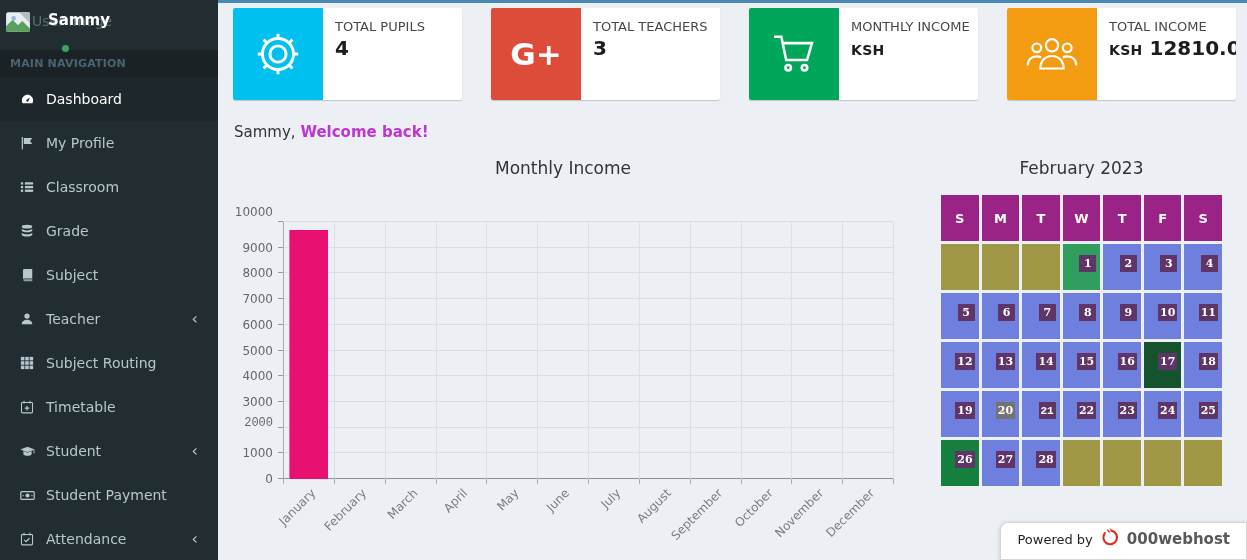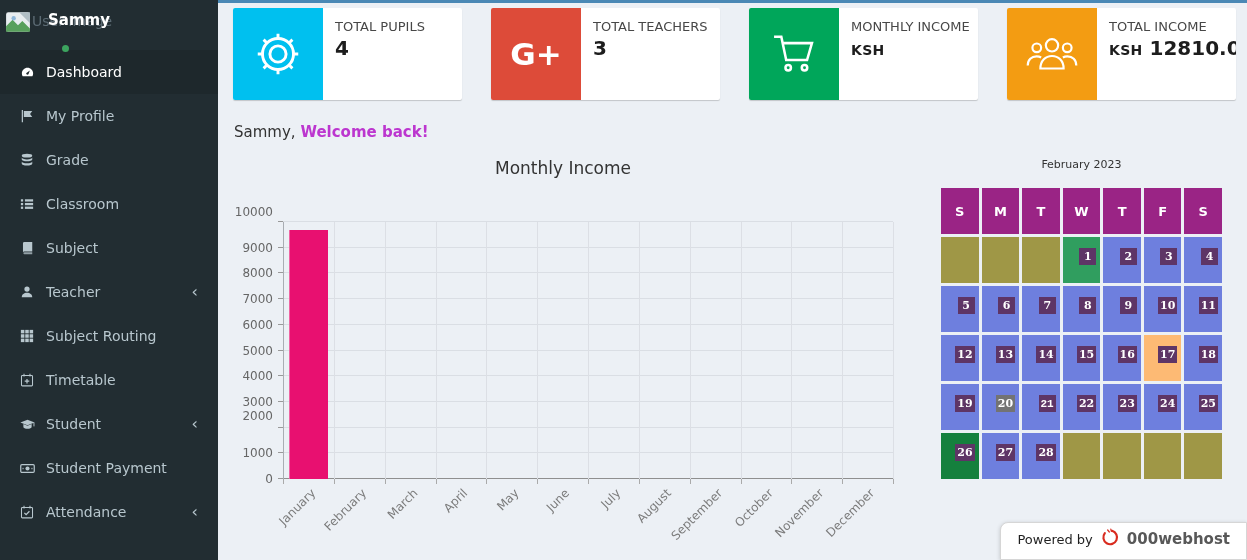--- a/index.html
+++ b/index.html
@@ -39,21 +39,21 @@
   .plot{position:absolute;left:50px;top:64px;width:610px;height:257px;}
   .hline{position:absolute;left:0;width:610px;height:1px;background:#dadee4;}
   .vline{position:absolute;top:0;width:1px;height:257px;background:#dcdfe5;}
   .ytick{position:absolute;left:-52px;width:42px;text-align:right;font-size:12px;color:#666;}
   .ytickmark{position:absolute;left:-5px;width:5px;height:1px;background:#999;}
   .xtickmark{position:absolute;top:257px;width:1px;height:5px;background:#aaa;}
   .bar{position:absolute;bottom:0;}
   .xlabel{position:absolute;top:264px;white-space:nowrap;font-size:12px;color:#7b7b7b;transform-origin:100% 0;transform:rotate(-45deg);}
   
   .cal-panel{position:absolute;left:723px;top:155px;width:281px;}
-  .cal-title{text-align:center;font-size:11px;color:#333;margin:0 0 17px 0;font-weight:normal;}
+  .cal-title{text-align:center;font-size:17px;color:#333;margin:0 0 17px 0;font-weight:normal;}
   .cal-grid{display:grid;grid-template-columns:repeat(7,1fr);gap:3px;}
   .cal-head{height:46px;display:flex;align-items:center;justify-content:center;color:#fff;font-weight:bold;font-size:13px;}
   .cal-cell{height:46px;position:relative;}
   .day-badge{position:absolute;top:11px;right:4px;min-width:17px;height:17px;box-sizing:border-box;padding:0 2px;
     display:flex;align-items:center;justify-content:center;color:#fff;font-size:11px;font-weight:bold;
     font-family:"DejaVu Serif","Liberation Serif",serif;}
   
   .footer-badge{position:absolute;right:0;bottom:0;background:#fff;border:1px solid #d6d6d6;border-radius:8px 0 0 0;
     padding:4px 16px 8px 16px;display:flex;align-items:center;gap:7px;box-shadow:0 1px 4px rgba(0,0,0,.18);z-index:9;}
   .fp-text{font-size:13px;color:#1f1f1f;}
@@ -69,63 +69,64 @@
         <rect x="1" y="3" width="22" height="18" rx="2" fill="#e8edf0"></rect>
         <path d="M1 16l6-6 5 5 4-4 7 7v3H1z" fill="#58a05c"></path>
         <circle cx="8" cy="8.5" r="2" fill="#8fb7d9"></circle>
         <path d="M13 3h10v10z" fill="#b0bec5"></path>
       </svg>
     </span>
     <span class="alt-text">User Image</span>
     <span class="user-name">Sammy</span>
     <span class="online-dot"></span>
   </div>
+  <div class="nav-header">MAIN NAVIGATION</div>
   <ul class="nav" id="nav">
       <li class="nav-item active">
         <span class="nicon">
           <svg width="15" height="15" viewBox="0 0 16 16">
             <path fill="currentColor" d="M8 3C4.7 3 2 5.7 2 9c0 1.1.3 2.1.8 3h10.4c.5-.9.8-1.9.8-3 0-3.3-2.7-6-6-6zm1 6.9c-.6.6-1.5.6-2 0-.6-.5-.4-1.1.2-1.6l3.3-2.5-1.5 4.1z"></path>
           </svg>
         </span>
         <span>Dashboard</span>
       </li>
       <li class="nav-item">
         <span class="nicon">
           <svg width="14" height="14" viewBox="0 0 16 16">
             <path fill="currentColor" d="M2 1h1.4v14H2zM4.4 2.2h9.6l-2.5 3.4 2.5 3.4H4.4z"></path>
           </svg>
         </span>
         <span>My Profile</span>
-      </li>
-      <li class="nav-item">
-        <span class="nicon">
-          <svg width="14" height="14" viewBox="0 0 16 16">
-            <g fill="currentColor">
-              <ellipse cx="8" cy="3" rx="6" ry="2.1"></ellipse>
-              <path d="M2 5.2c0 1.2 2.7 2.1 6 2.1s6-.9 6-2.1v2.2c0 1.2-2.7 2.1-6 2.1s-6-.9-6-2.1z"></path>
-              <path d="M2 9.6c0 1.2 2.7 2.1 6 2.1s6-.9 6-2.1v2.6c0 1.2-2.7 2.1-6 2.1s-6-.9-6-2.1z"></path>
-            </g>
-          </svg>
-        </span>
-        <span>Grade</span>
       </li>
       <li class="nav-item">
         <span class="nicon">
           <svg width="14" height="14" viewBox="0 0 16 16">
             <g fill="currentColor">
               <rect x="1" y="2.6" width="2.6" height="2.6"></rect>
               <rect x="5.6" y="2.6" width="9.4" height="2.6"></rect>
               <rect x="1" y="6.8" width="2.6" height="2.6"></rect>
               <rect x="5.6" y="6.8" width="9.4" height="2.6"></rect>
               <rect x="1" y="11" width="2.6" height="2.6"></rect>
               <rect x="5.6" y="11" width="9.4" height="2.6"></rect>
             </g>
           </svg>
         </span>
         <span>Classroom</span>
+      </li>
+      <li class="nav-item">
+        <span class="nicon">
+          <svg width="14" height="14" viewBox="0 0 16 16">
+            <g fill="currentColor">
+              <ellipse cx="8" cy="3" rx="6" ry="2.1"></ellipse>
+              <path d="M2 5.2c0 1.2 2.7 2.1 6 2.1s6-.9 6-2.1v2.2c0 1.2-2.7 2.1-6 2.1s-6-.9-6-2.1z"></path>
+              <path d="M2 9.6c0 1.2 2.7 2.1 6 2.1s6-.9 6-2.1v2.6c0 1.2-2.7 2.1-6 2.1s-6-.9-6-2.1z"></path>
+            </g>
+          </svg>
+        </span>
+        <span>Grade</span>
       </li>
       <li class="nav-item">
         <span class="nicon">
           <svg width="14" height="14" viewBox="0 0 16 16">
             <path fill="currentColor" d="M5 1h9v11H5a1.6 1.6 0 0 0-1.6 1.6V2.6A1.6 1.6 0 0 1 5 1z"></path>
             <path fill="currentColor" d="M5 12.8h9V15H5a1.1 1.1 0 0 1 0-2.2z" opacity=".75"></path>
           </svg>
         </span>
         <span>Subject</span>
       </li>
@@ -276,21 +277,21 @@
     <h3 class="chart-title">Monthly Income</h3>
     <div class="plot" id="plot">
         <div class="hline" style="bottom: 0px; background: rgb(143, 143, 143);"></div>
         <div class="ytickmark" style="bottom: 0px;"></div>
         <div class="ytick" style="bottom: -7px;">0</div>
         <div class="hline" style="bottom: 25.7px;"></div>
         <div class="ytickmark" style="bottom: 25.7px;"></div>
         <div class="ytick" style="bottom: 18.7px;">1000</div>
         <div class="hline" style="bottom: 51.4px;"></div>
         <div class="ytickmark" style="bottom: 51.4px;"></div>
-        <div class="ytick" style="bottom: 56px;">2000</div>
+        <div class="ytick" style="bottom: 49px; font-family: Liberation Mono, monospace;">2000</div>
         <div class="hline" style="bottom: 77.1px;"></div>
         <div class="ytickmark" style="bottom: 77.1px;"></div>
         <div class="ytick" style="bottom: 70.1px;">3000</div>
         <div class="hline" style="bottom: 102.8px;"></div>
         <div class="ytickmark" style="bottom: 102.8px;"></div>
         <div class="ytick" style="bottom: 95.8px;">4000</div>
         <div class="hline" style="bottom: 128.5px;"></div>
         <div class="ytickmark" style="bottom: 128.5px;"></div>
         <div class="ytick" style="bottom: 121.5px;">5000</div>
         <div class="hline" style="bottom: 154.2px;"></div>
@@ -404,21 +405,21 @@
         </div>
         <div class="cal-cell" style="background: rgb(110, 127, 222);">
           <div class="day-badge" style="background: rgb(94, 53, 102);">14</div>
         </div>
         <div class="cal-cell" style="background: rgb(110, 127, 222);">
           <div class="day-badge" style="background: rgb(94, 53, 102);">15</div>
         </div>
         <div class="cal-cell" style="background: rgb(110, 127, 222);">
           <div class="day-badge" style="background: rgb(94, 53, 102);">16</div>
         </div>
-        <div class="cal-cell" style="background: #fdba74; text-decoration: underline;">
+        <div class="cal-cell" style="background: #14532d; text-decoration: underline;">
           <div class="day-badge" style="background: rgb(94, 53, 102);">17</div>
         </div>
         <div class="cal-cell" style="background: rgb(110, 127, 222);">
           <div class="day-badge" style="background: rgb(94, 53, 102);">18</div>
         </div>
         <div class="cal-cell" style="background: rgb(110, 127, 222);">
           <div class="day-badge" style="background: rgb(94, 53, 102);">19</div>
         </div>
         <div class="cal-cell" style="background: rgb(110, 127, 222);">
           <div class="day-badge" style="background: #737373;">20</div>

